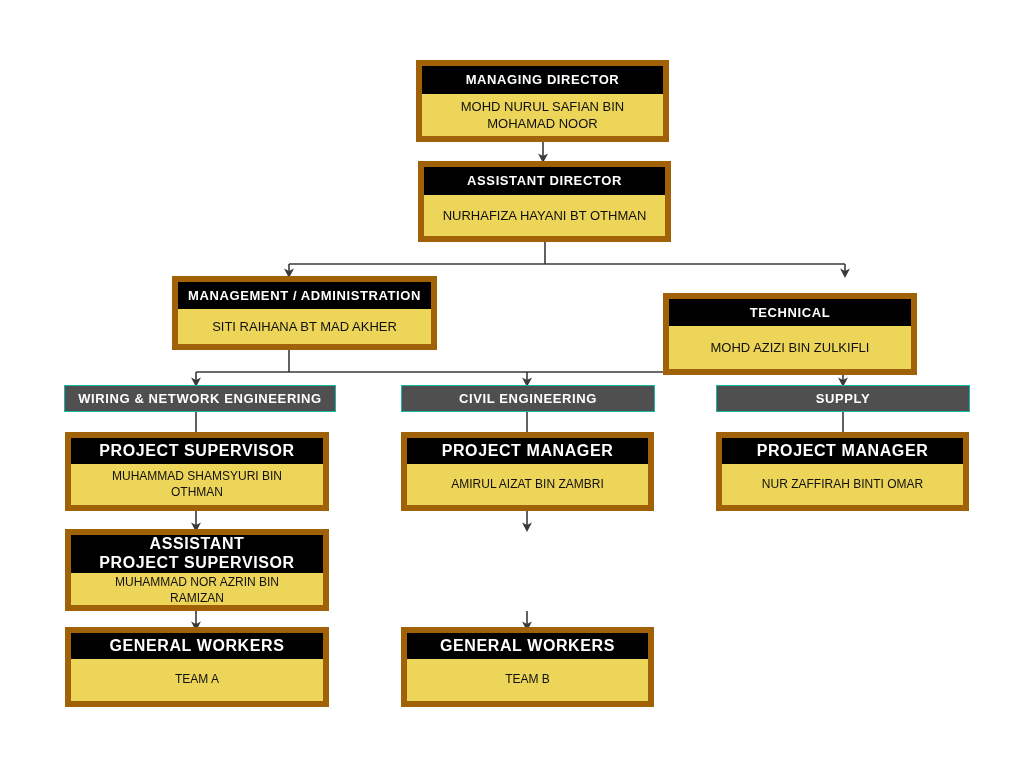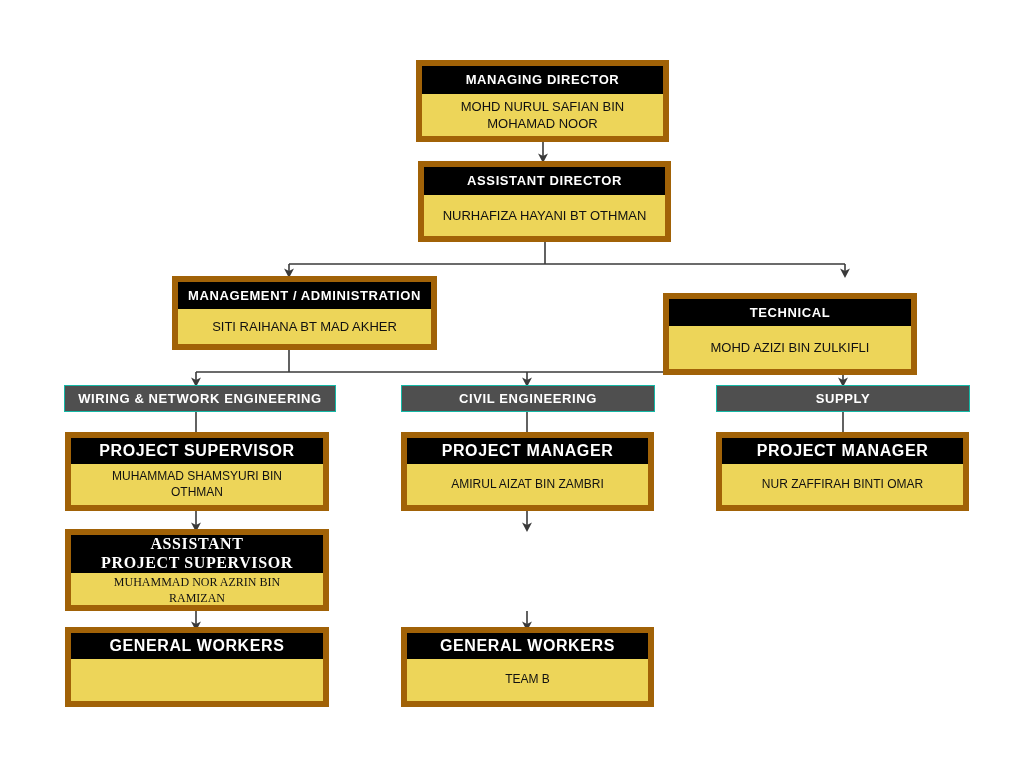--- a/index.html
+++ b/index.html
@@ -152,29 +152,30 @@
   <div class="dept d-md" style="left:401px; top:385px; width:254px; height:27px;">CIVIL ENGINEERING</div>
 
   <div class="dept d-md" style="left:716px; top:385px; width:254px; height:27px;">SUPPLY</div>
 
   <div class="node" style="left:65px; top:432px; width:264px; height:79px;">
     <div class="title t-sm" style="height:26px;">PROJECT SUPERVISOR</div>
     <div class="name n-sm">MUHAMMAD SHAMSYURI BIN
 OTHMAN</div>
   </div>
 
-  <div class="node" style="left:65px; top:529px; width:264px; height:82px;font-family:Liberation Serif, serif;">
+  <div class="node" style="left:65px; top:529px; width:264px; height:82px;">
     <div class="title t-sm" style="height:41px; white-space:pre-line;">ASSISTANT
 PROJECT SUPERVISOR</div>
     <div class="name n-sm">MUHAMMAD NOR AZRIN BIN
 RAMIZAN</div>
   </div>
 
   <div class="node" style="left:65px; top:627px; width:264px; height:80px;">
     <div class="title t-sm" style="height:26px;">GENERAL WORKERS</div>
+    <div class="name n-sm">TEAM A</div>
   </div>
 
   <div class="node" style="left:401px; top:432px; width:253px; height:79px;">
     <div class="title t-sm" style="height:26px;">PROJECT MANAGER</div>
     <div class="name n-sm">AMIRUL AIZAT BIN ZAMBRI</div>
   </div>
 
 
   <div class="node" style="left:401px; top:627px; width:253px; height:80px;">
     <div class="title t-sm" style="height:26px;">GENERAL WORKERS</div>

